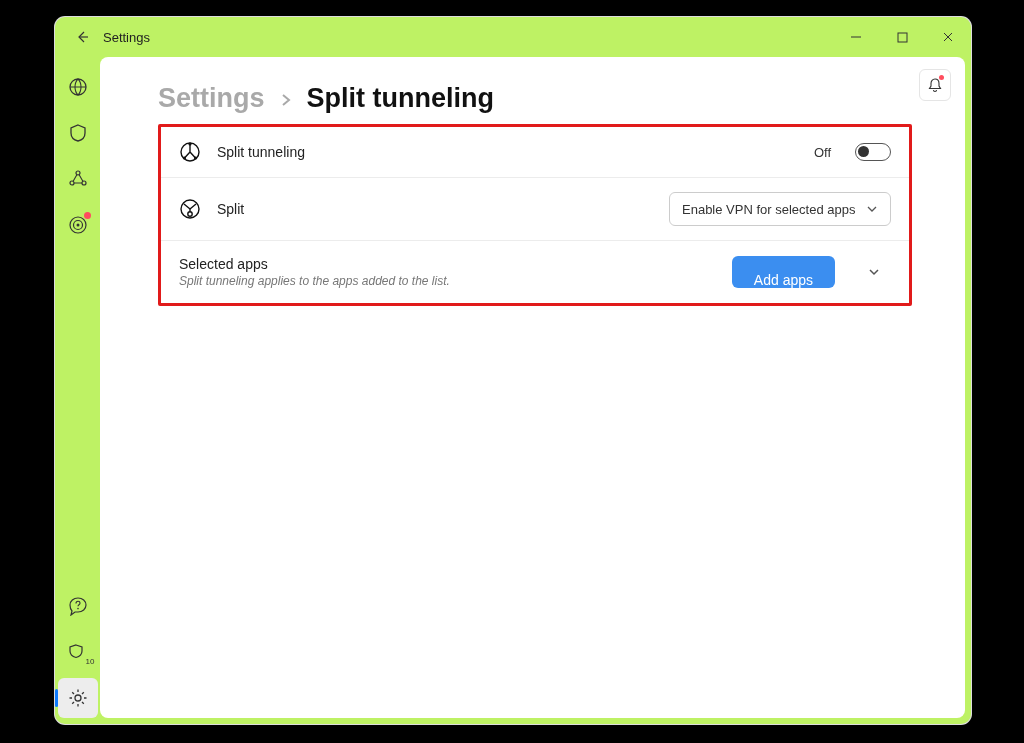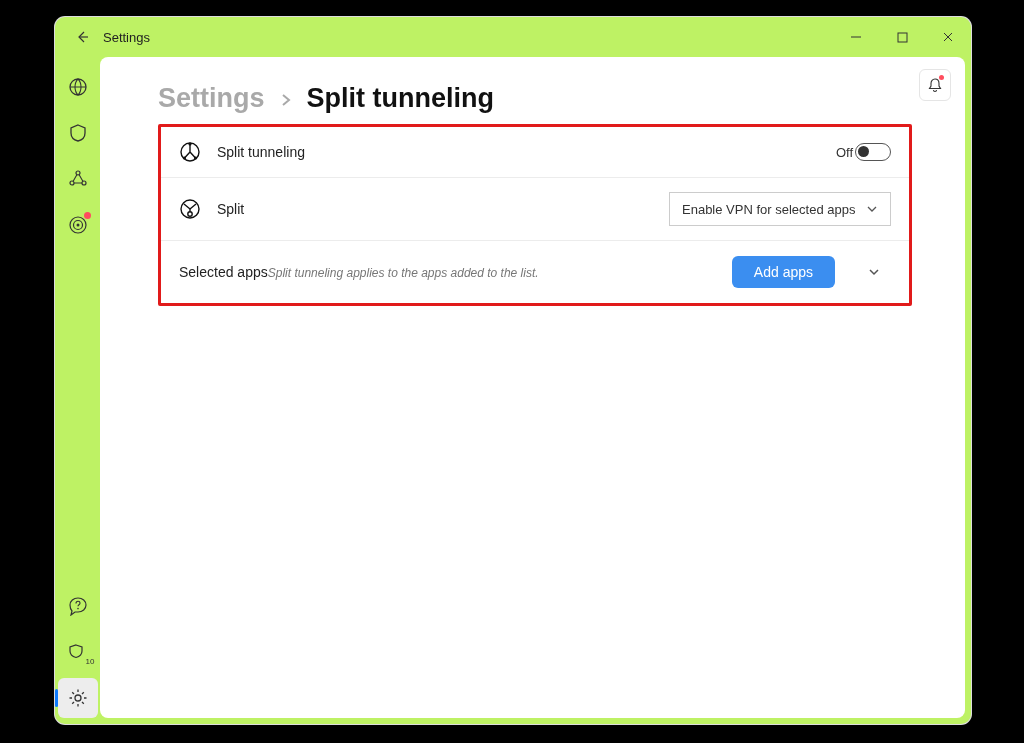--- a/index.html
+++ b/index.html
@@ -96,49 +96,49 @@
   .row {
     display: flex; align-items: center;
     padding: 14px 18px;
     border-bottom: 1px solid #ececec;
     gap: 16px;
   }
   .row:last-child { border-bottom: none; }
   .row-icon { width: 22px; height: 22px; display: flex; align-items: center; justify-content: center; flex-shrink:0; }
   .row-label { font-size: 14px; color: #222; }
   .row-sublabel { font-size: 12px; color: #777; margin-top: 2px; font-style: italic; }
-  .row-text-col { display: flex; flex-direction: row; }
+  .row-text-col { display: flex; flex-direction: column; }
   .row-spacer { flex: 1; }
 
-  .toggle-wrap { display: flex; align-items: center; gap: 2px; }
+  .toggle-wrap { display: flex; align-items: center; gap: 24px; }
   .toggle-text { font-size: 13px; color: #333; }
   .toggle {
     width: 36px; height: 18px; border-radius: 10px;
     border: 1.5px solid #555; position: relative;
     cursor: pointer;
   }
   .toggle-knob {
     position: absolute; left: 2px; top: 2px;
     width: 11px; height: 11px; background: #333; border-radius: 50%;
   }
 
   .dropdown {
-    border: 1px solid #ccc; border-radius: 0;
+    border: 1px solid #ccc; border-radius: 6px;
     height: 34px; width: 222px;
     display: flex; align-items: center; justify-content: space-between;
     padding: 0 12px;
     font-size: 13px; color: #333;
     background: #fff;
     cursor: pointer;
   }
 
   .add-btn {
     background: #3b8ef0; color: #fff;
     border: none; border-radius: 6px;
-    height: 32px; padding: 8px 22px;
+    height: 32px; padding: 16px 22px;
     font-size: 14px;
     cursor: pointer;
   }
   .expand-chevron {
     width: 34px; height: 34px;
     display: flex; align-items: center; justify-content: center;
     cursor: pointer; color: #555;
     margin-left: 6px;
   }
 

